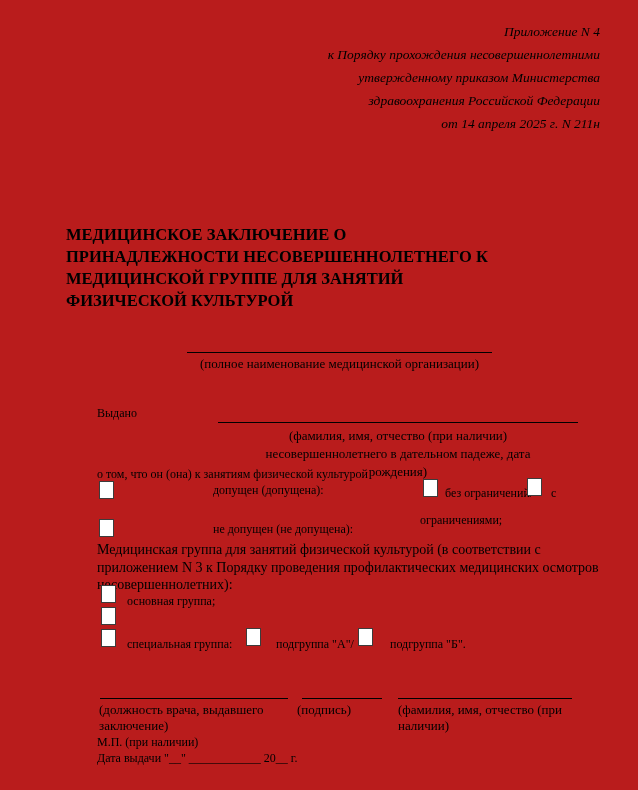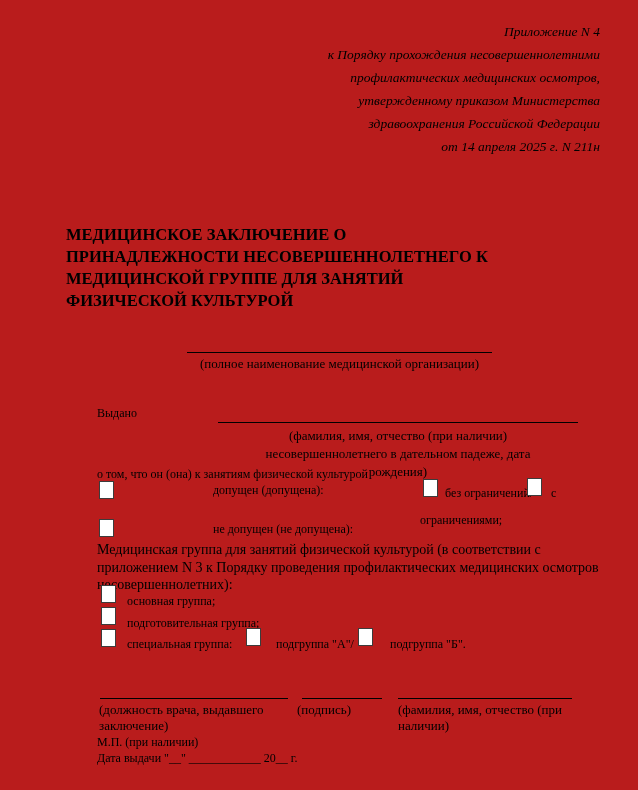--- a/index.html
+++ b/index.html
@@ -46,21 +46,20 @@
   }
 </style>
 </head>
 <body>
 
 <div class="page">
 
   <div class="abs header-block">
     <div>Приложение N 4</div>
     <div>к Порядку прохождения несовершеннолетними</div>
-    <div>профилактических медицинских осмотров,</div>
     <div>утвержденному приказом Министерства</div>
     <div>здравоохранения Российской Федерации</div>
     <div>от 14 апреля 2025 г. N 211н</div>
   </div>
 
   <div class="abs title-block">
     <div>МЕДИЦИНСКОЕ ЗАКЛЮЧЕНИЕ О</div>
     <div>ПРИНАДЛЕЖНОСТИ НЕСОВЕРШЕННОЛЕТНЕГО К</div>
     <div>МЕДИЦИНСКОЙ ГРУППЕ ДЛЯ ЗАНЯТИЙ</div>
     <div>ФИЗИЧЕСКОЙ КУЛЬТУРОЙ</div>
@@ -94,21 +93,20 @@
   <div class="abs para" style="left:97px; top:541px;">
     <div>Медицинская группа для занятий физической культурой (в соответствии с</div>
     <div>приложением N 3 к Порядку проведения профилактических медицинских осмотров</div>
     <div>несовершеннолетних):</div>
   </div>
 
   <span class="checkbox" style="left:101px; top:585px;"></span>
   <div class="abs body-text" style="left:127px; top:593px;">основная группа;</div>
 
   <span class="checkbox" style="left:101px; top:607px;"></span>
-  <div class="abs body-text" style="left:127px; top:615px;">подготовительная группа;</div>
 
   <span class="checkbox" style="left:101px; top:629px;"></span>
   <div class="abs body-text" style="left:127px; top:636px;">специальная группа:</div>
   <span class="checkbox" style="left:246px; top:628px;"></span>
   <div class="abs body-text" style="left:276px; top:636px;">подгруппа "А"/</div>
   <span class="checkbox" style="left:358px; top:628px;"></span>
   <div class="abs body-text" style="left:390px; top:636px;">подгруппа "Б".</div>
 
   <div class="abs fill-line" style="left:100px; top:684px; width:188px;"></div>
   <div class="abs fill-line" style="left:302px; top:684px; width:80px;"></div>

